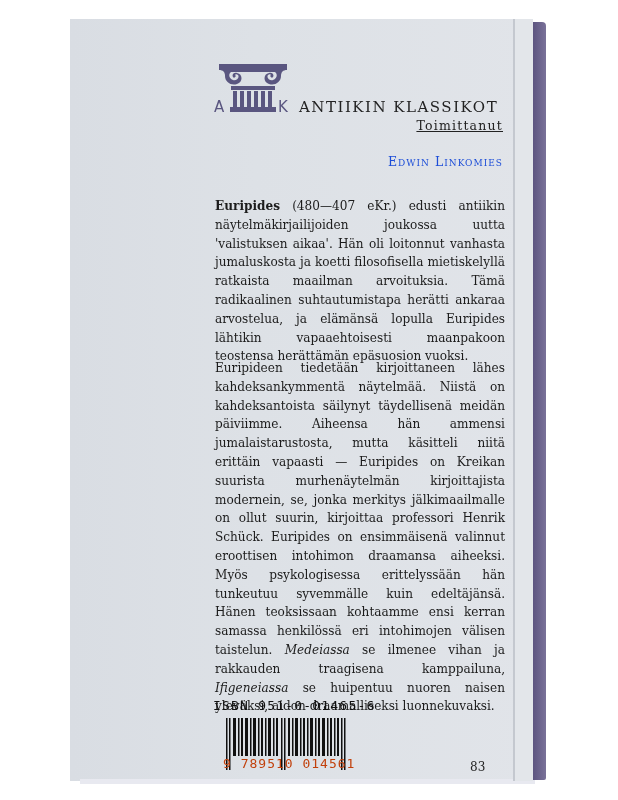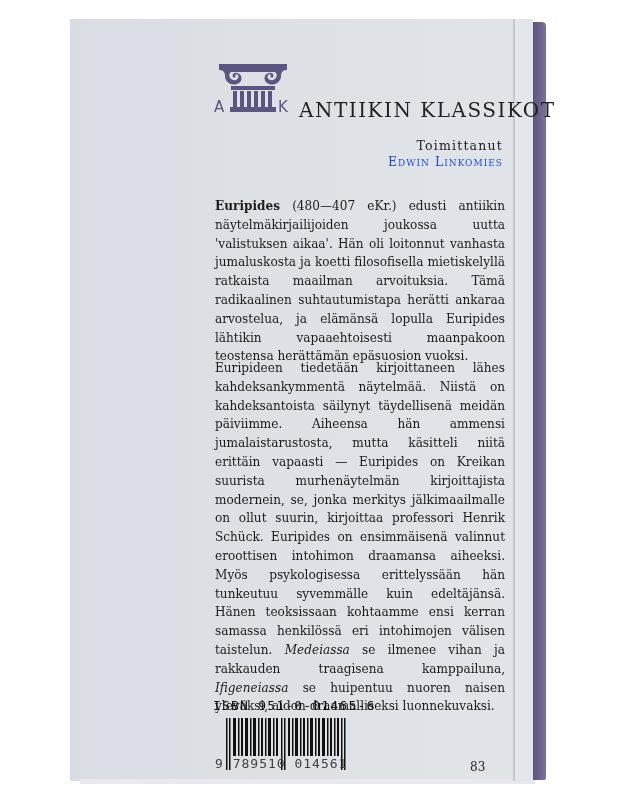--- a/index.html
+++ b/index.html
@@ -6,36 +6,36 @@
   body { width:618px; height:800px; background:#ffffff; position:relative; overflow:hidden; }
   .book { position:absolute; left:70px; top:19px; width:463px; height:762px;
           background:linear-gradient(90deg,#d9dde3 0%,#dde1e6 40%,#e1e4e9 100%); }
   .book-bottom-edge { position:absolute; left:80px; top:779px; width:455px; height:5px; background:#e8e9f0; }
   .hinge { position:absolute; left:513px; top:19px; width:2px; height:762px; background:#c4c8cf; }
   .hinge-light { position:absolute; left:515px; top:19px; width:18px; height:762px; background:#e3e6ea; }
   .spine { position:absolute; left:533px; top:22px; width:13px; height:758px;
            background:linear-gradient(90deg,#5d5580,#7a7299); border-radius:0 4px 2px 0; }
   .logo { position:absolute; left:213px; top:60px; width:80px; height:55px; }
   .series-title { position:absolute; left:299px; top:98px; font-family:"DejaVu Serif",serif;
-                  font-size:20px; letter-spacing:1.5px; color:#222; white-space:nowrap; }
-  .editor-label { position:absolute; right:115px; top:138px; font-family:"DejaVu Serif",serif;
-                  font-size:12.5px; letter-spacing:1.2px; color:#222; }
+                  font-size:15px; letter-spacing:1.5px; color:#222; white-space:nowrap; }
+  .editor-label { position:absolute; right:115px; top:118px; font-family:"DejaVu Serif",serif;
+                  font-size:12.5px; letter-spacing:1.2px; color:#222;text-decoration:underline; }
   .editor-name { position:absolute; right:115px; top:154px; font-family:"DejaVu Serif",serif;
                  font-size:12.5px; letter-spacing:1px; color:#1d4ed8; font-variant:small-caps; }
   .text { position:absolute; left:215px; width:290px; font-family:"DejaVu Serif",serif;
           font-size:12.1px; line-height:18.8px; color:#1c1c1c; text-align:justify; }
   .text p { margin:0; }
   .p1 { top:197px; }
   .p2 { top:359px; }
   .bold { font-weight:bold; }
   .isbn { position:absolute; left:213px; top:698px; font-family:"DejaVu Sans Mono",monospace;
           font-size:13px; letter-spacing:1.2px; color:#111; }
   .barcode { position:absolute; left:226px; top:718px; width:120px; height:52px; }
-  .barcode-digits { position:absolute; left:215px; top:756px; font-family:"DejaVu Sans Mono",monospace;
-                    font-size:13px; color:#404040; letter-spacing:1px; }
+  .barcode-digits { position:absolute; left:223px; top:756px; font-family:"DejaVu Sans Mono",monospace;
+                    font-size:13px; color:#c2410c; letter-spacing:1px; }
   .page-num { position:absolute; left:470px; top:760px; font-family:"DejaVu Serif",serif;
               font-size:12px; color:#222; }
 </style>
 </head>
 <body>
 
 <div class="book"></div>
 <div class="book-bottom-edge"></div>
 <div class="hinge"></div>
 <div class="hinge-light"></div>

